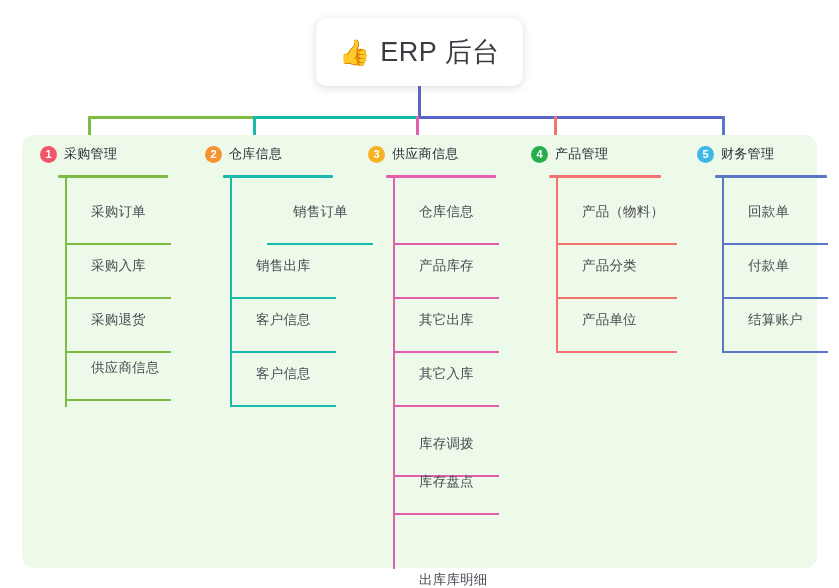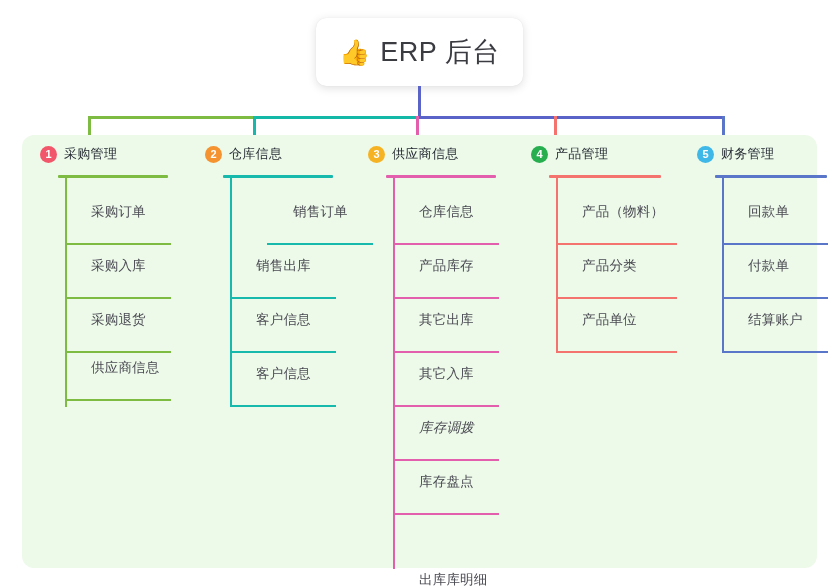--- a/index.html
+++ b/index.html
@@ -215,21 +215,21 @@
         <div class="leaf-rule" style="width: 106px; background: rgb(227, 95, 174);"></div>
       </div>
       <div class="leaf" style="top: 164px; width: 106px;">
         <div class="leaf-label">其它出库</div>
         <div class="leaf-rule" style="width: 106px; background: rgb(227, 95, 174);"></div>
       </div>
       <div class="leaf" style="top: 218px; width: 106px;">
         <div class="leaf-label">其它入库</div>
         <div class="leaf-rule" style="width: 106px; background: rgb(227, 95, 174);"></div>
       </div>
-      <div class="leaf" style="top: 272px; width: 106px; font-style: italic;">
+      <div class="leaf" style="top: 288px; width: 106px;">
         <div class="leaf-label">库存调拨</div>
         <div class="leaf-rule" style="width: 106px; background: rgb(227, 95, 174);"></div>
       </div>
       <div class="leaf" style="top: 326px; width: 106px;">
         <div class="leaf-label">库存盘点</div>
         <div class="leaf-rule" style="width: 106px; background: rgb(227, 95, 174);"></div>
       </div>
       <div class="leaf" style="top: 380px; width: 106px; margin-top: 44px;">
         <div class="leaf-label">出库库明细</div>
         <div class="leaf-rule" style="width: 106px; background: rgb(227, 95, 174);"></div>

